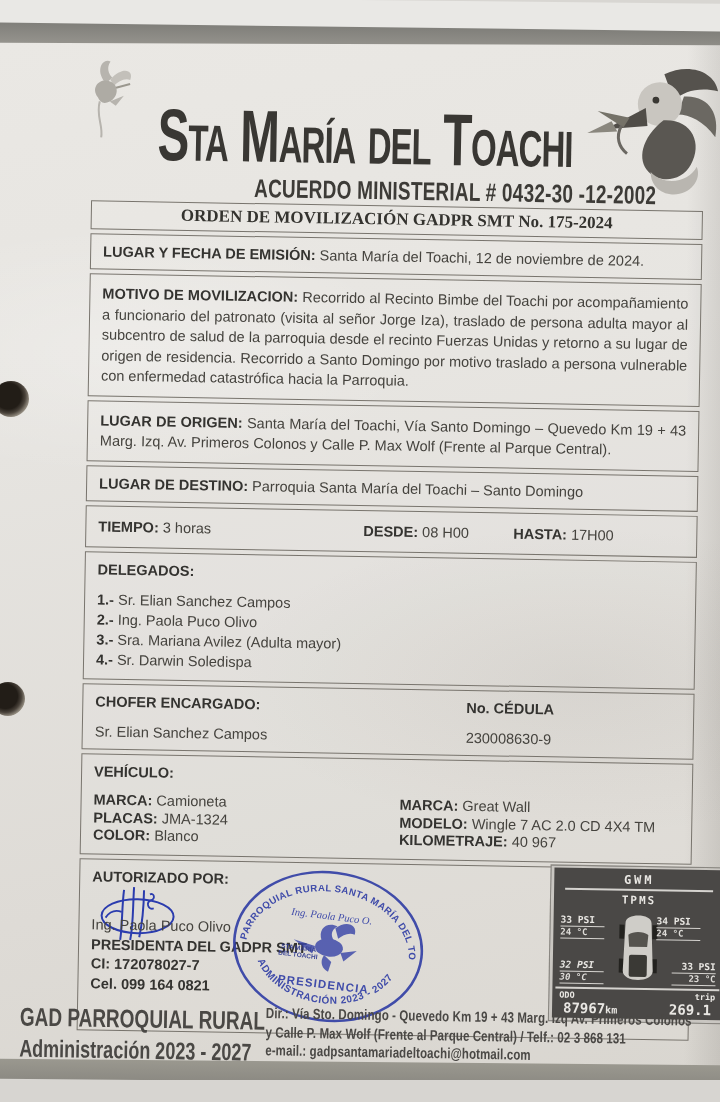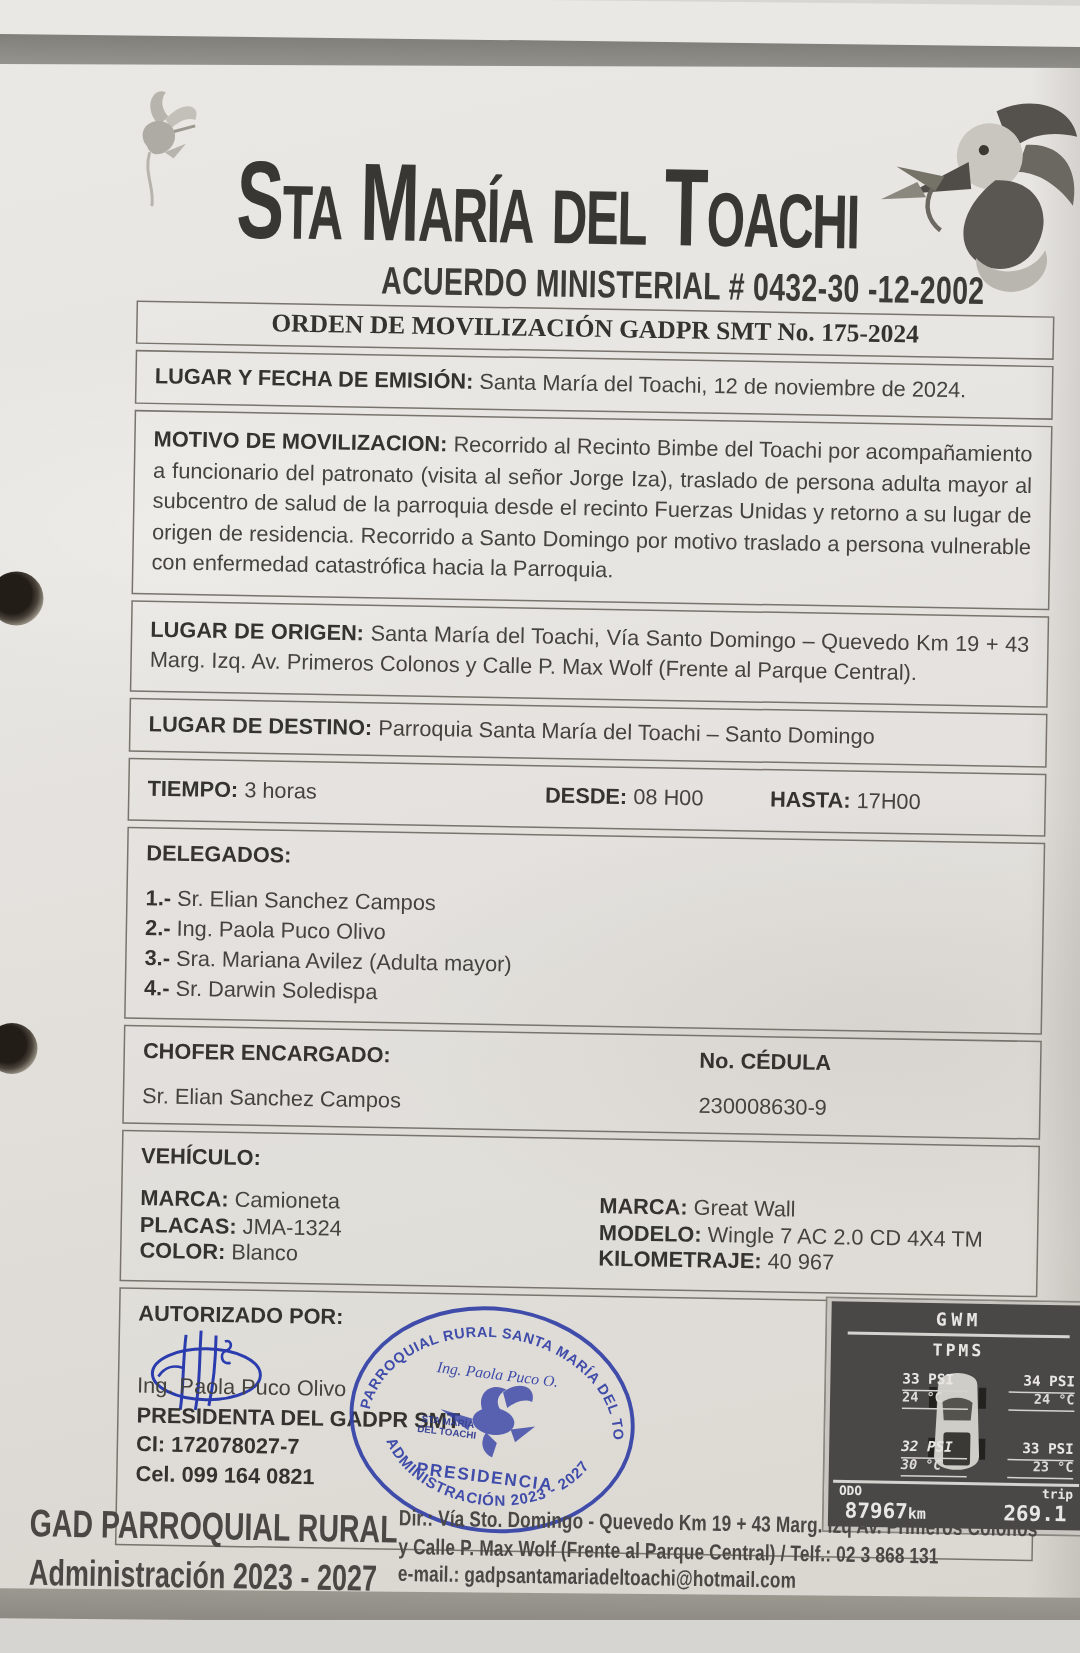--- a/index.html
+++ b/index.html
@@ -70,24 +70,24 @@
 
   
   .dash{position:absolute;right:-36px;top:-2px;width:170px;height:150px;
     background:#4a4846;border:3px solid #c9c6c1;border-right-width:2px;border-top-width:2px;
     box-shadow:0 0 0 1px #8a8781;color:#e9e7e3;font-family:"DejaVu Sans Mono",monospace;font-weight:bold;}
   .dash-inner{position:absolute;inset:3px;}
   .dash-brand{text-align:center;font-size:12px;letter-spacing:3px;border-bottom:2px solid #d5d3cf;padding:1px 0 2px;margin:0 8px;}
   .dash-sys{text-align:center;font-size:11px;letter-spacing:2px;margin-top:3px;}
   .tires{position:relative;height:76px;margin-top:2px;}
   .car{position:absolute;left:50%;top:0;transform:translateX(-50%);}
-  .tire{position:absolute;width:44px;margin-left:41px;}
+  .tire{position:absolute;width:44px;}
   .tire .psi{font-size:9.5px;border-bottom:1.5px solid #d5d3cf;padding-bottom:1px;}
   .tire .tmp{font-size:9px;border-bottom:1.5px solid #d5d3cf;padding-bottom:1px;color:#dedcd8;}
-  .fl{left:4px;top:6px;} .fr{right:4px;top:6px;text-align:right;}
+  .fl{left:4px;top:6px;} .fr{right:20px;top:6px;text-align:left;}
   .rl{left:4px;bottom:0;font-style:italic;} .rr{right:4px;bottom:0;text-align:right;}
   .dash-bot{border-top:2px solid #d5d3cf;margin-top:3px;padding:1px 4px 0;}
   .dash-bot .r1{display:flex;justify-content:space-between;font-size:8.5px;}
   .dash-bot .r2{display:flex;justify-content:space-between;align-items:baseline;font-size:14px;padding:0 4px;}
   .dash-bot .unit{font-size:10px;}
 
   
   .footer{position:absolute;left:28px;top:1003px;width:656px;display:flex;}
   .f-left{width:218px;text-align:center;font-weight:bold;color:#4a4845;
     transform:scaleY(1.35);transform-origin:center top;padding-top:4px;}

